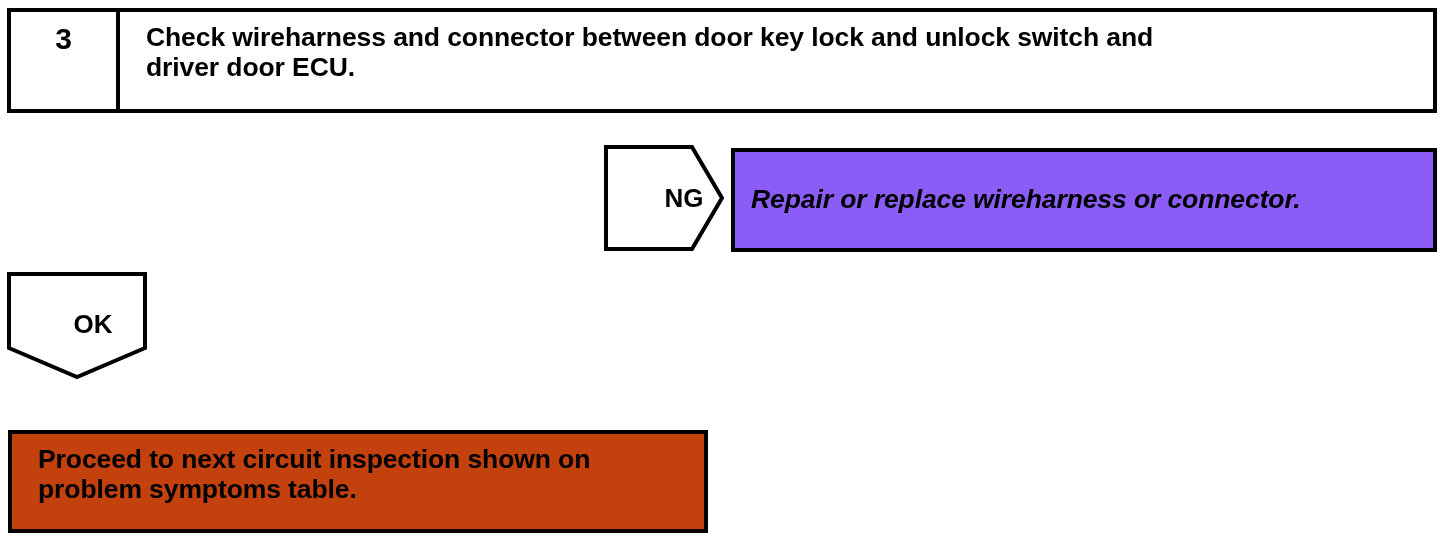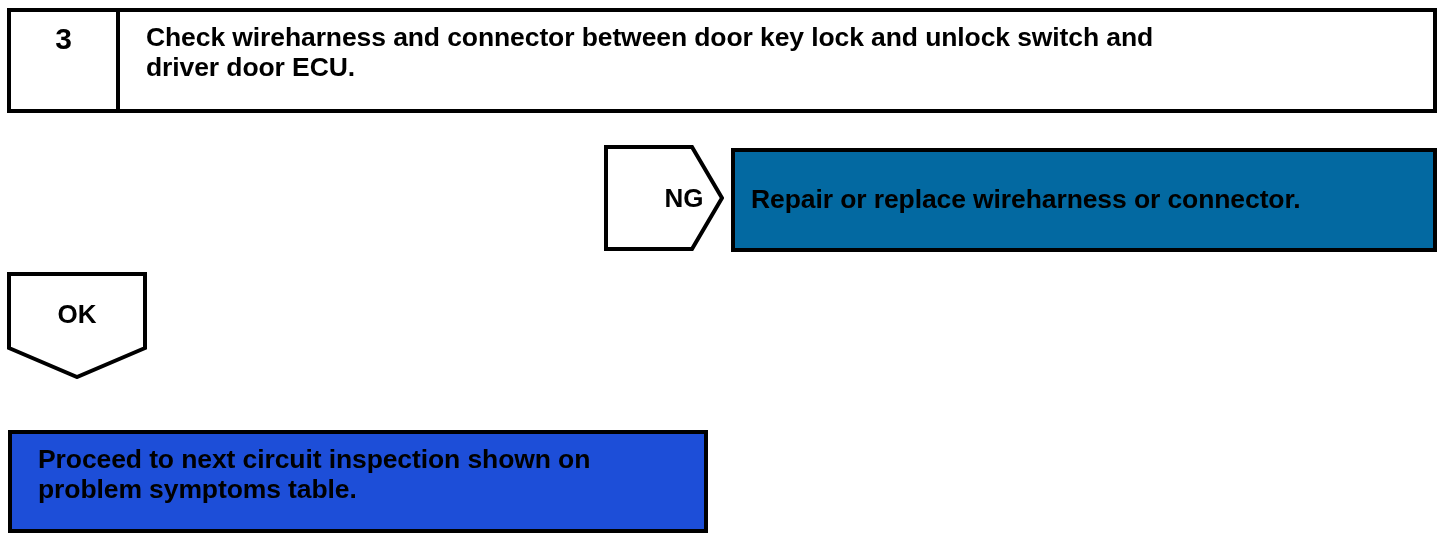--- a/index.html
+++ b/index.html
@@ -88,24 +88,25 @@
 
   
   .repair-box {
     position: absolute;
     left: 731px;
     top: 148px;
     width: 706px;    
     height: 104px;   
     box-sizing: border-box;
     border: 4px solid #000;
-    background: #0369a1;
+    background: #8b5cf6;
     display: flex;
     align-items: center;
     padding-left: 16px;
+    font-style: italic;
   }
   .repair-text {
     font-size: 26.5px;
     font-weight: bold;
     line-height: 1.12;
     letter-spacing: -0.1px;
   }
 
   
   .ok-pentagon {
@@ -117,41 +118,42 @@
   }
   .ok-pentagon svg {
     position: absolute;
     left: 0;
     top: 0;
     display: block;
   }
   .ok-label {
     position: absolute;
     left: 0;
-    top: 4px;
+    top: 14px;
     width: 140px;
     height: 76px;
     display: flex;
     align-items: center;
     justify-content: center;
     font-size: 26px;
     font-weight: bold;
     letter-spacing: 0px;
+    padding-left: 16px;
   }
 
   
   .proceed-box {
     position: absolute;
     left: 8px;
     top: 430px;
     width: 700px;    
     height: 103px;   
     box-sizing: border-box;
     border: 4px solid #000;
-    background: #1d4ed8;
+    background: #c2410c;
     padding: 11px 0 0 26px;
   }
   .proceed-text {
     font-size: 26.5px;
     font-weight: bold;
     line-height: 1.12;
     letter-spacing: -0.1px;
     white-space: pre-line;
   }
 </style>

